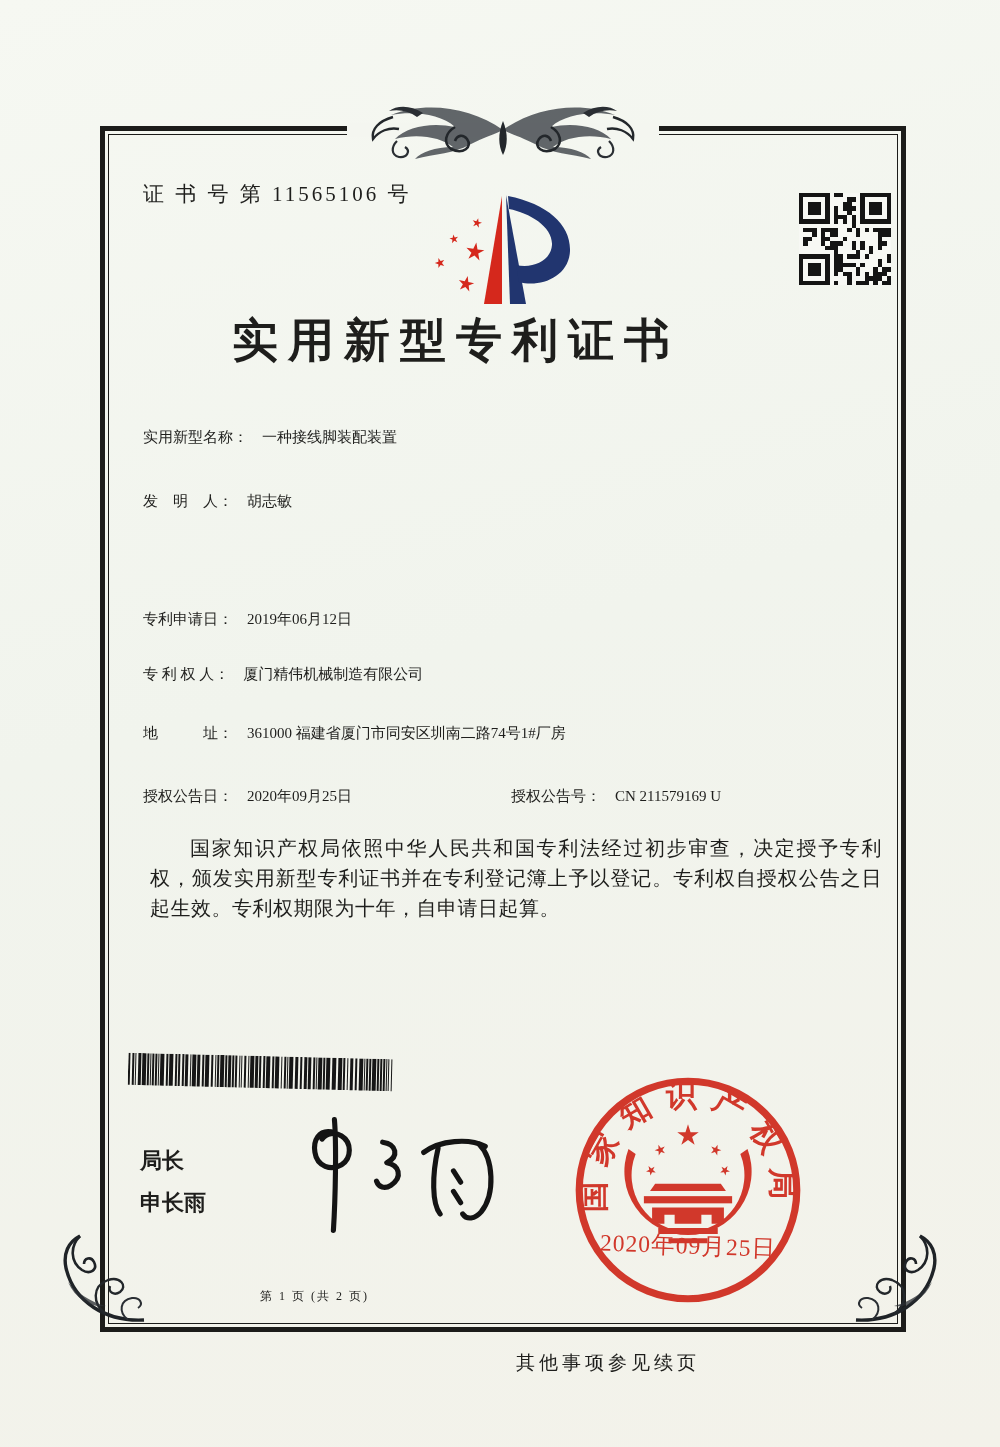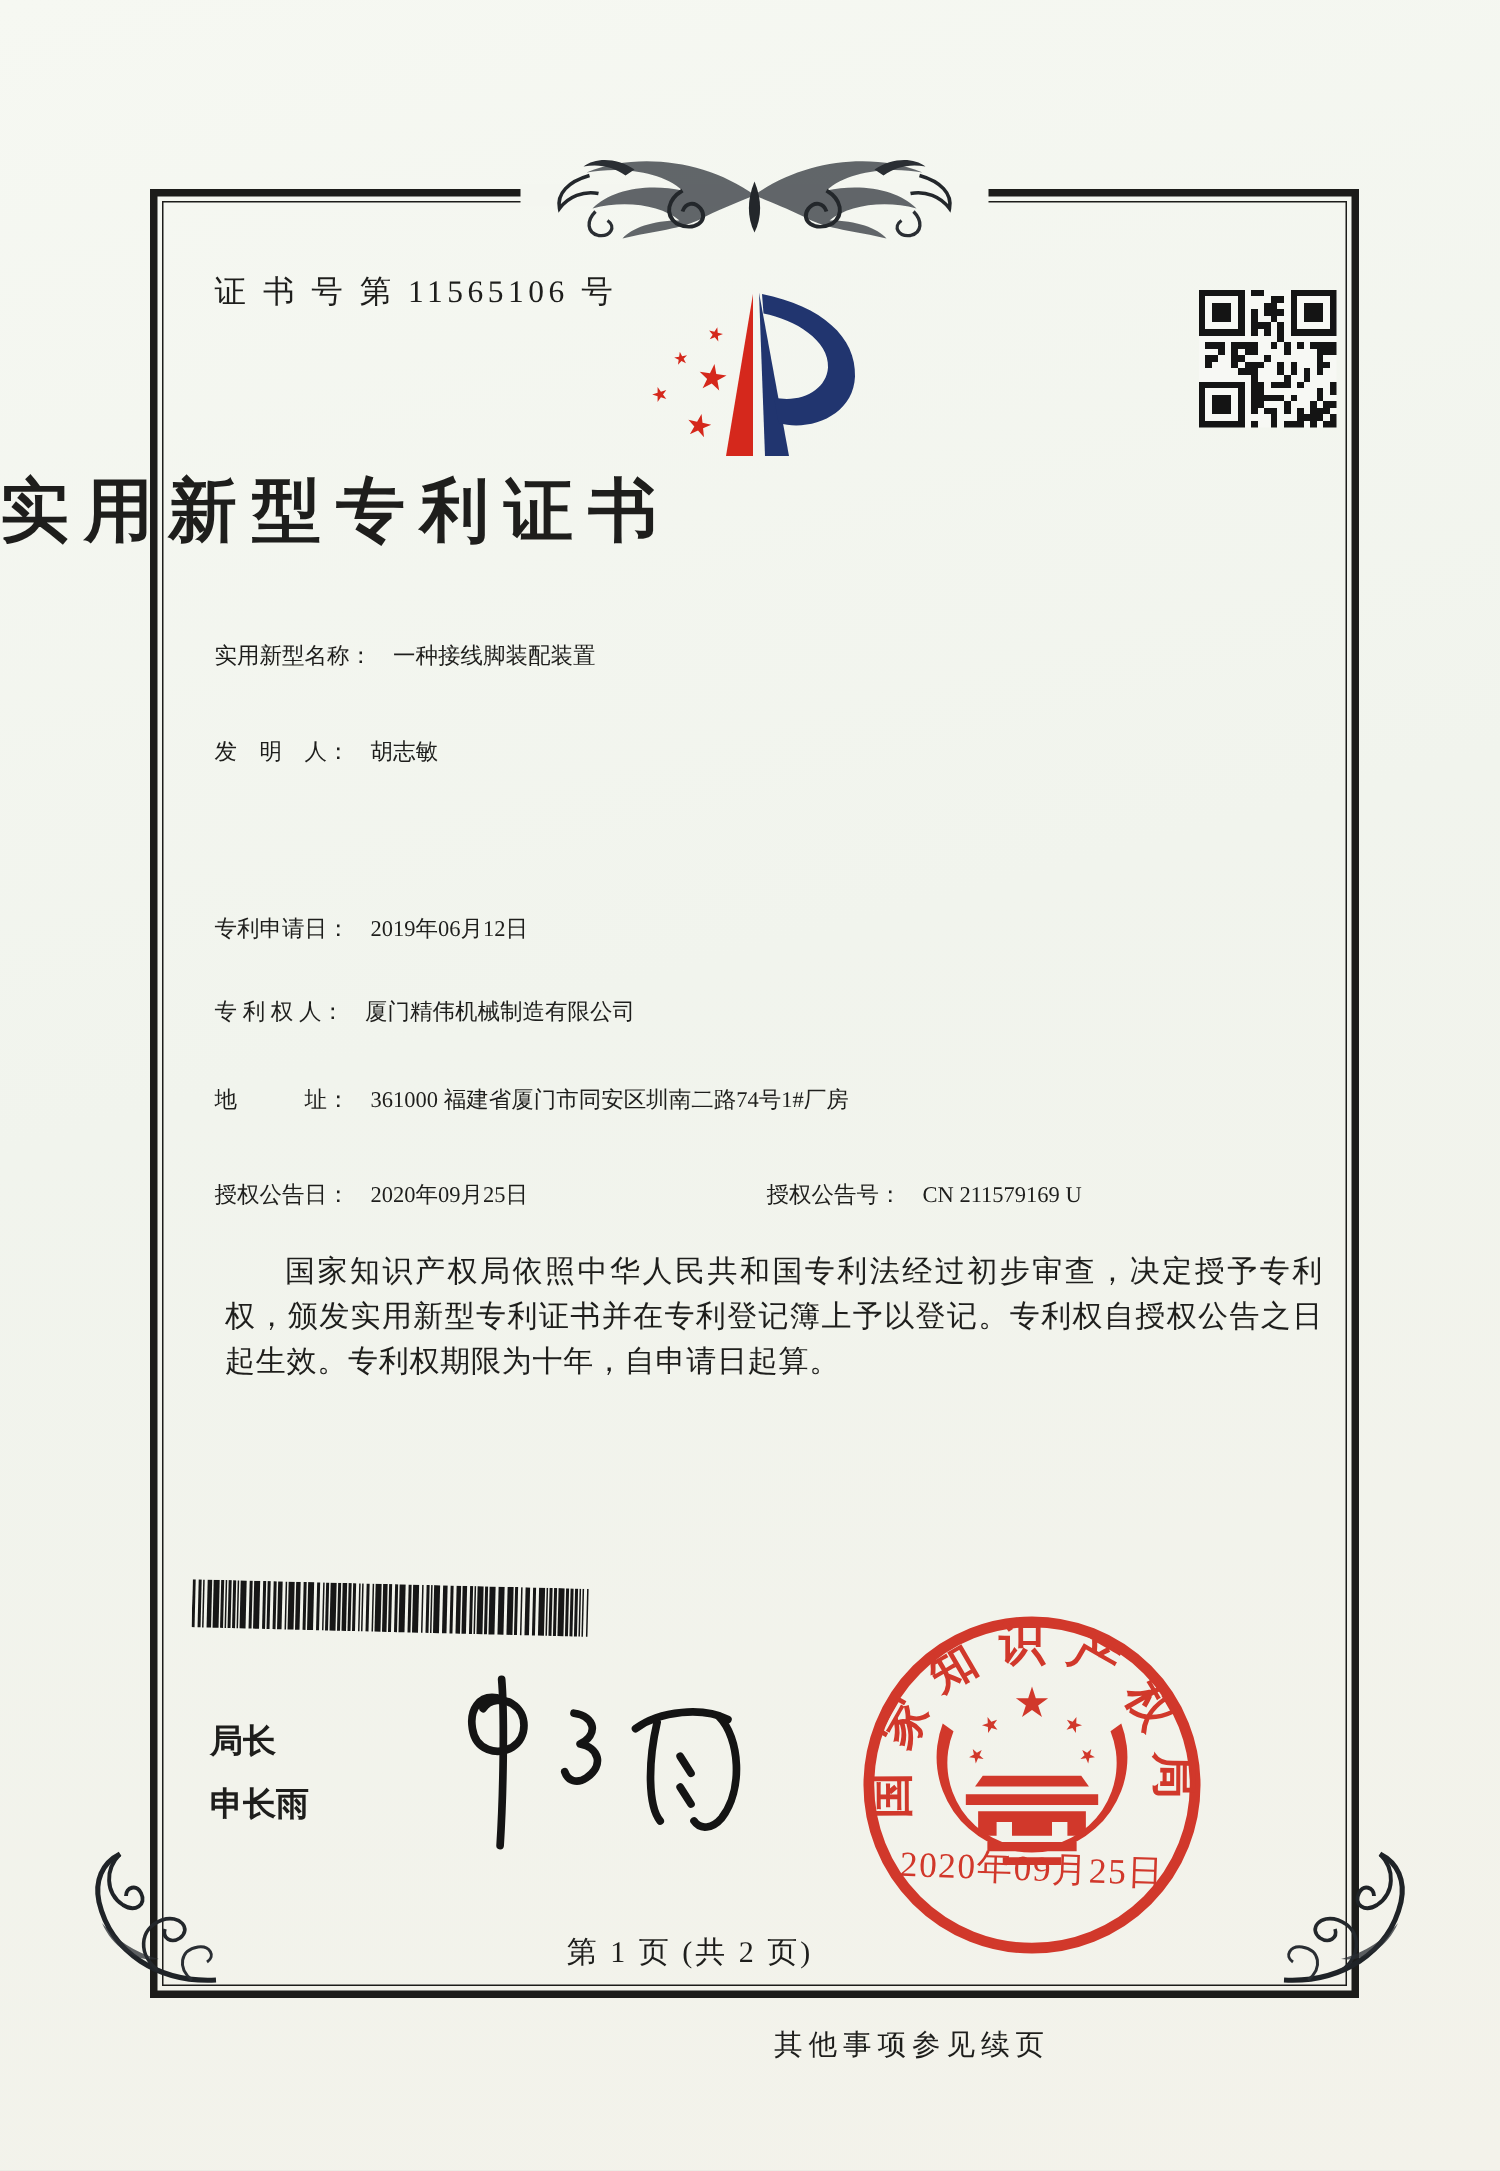--- a/index.html
+++ b/index.html
@@ -18,38 +18,38 @@
     border:5px solid #1c1c1a;
   }
   .frame-inner{
     position:absolute;inset:3px;border:1px solid #1c1c1a;
   }
   .abs{position:absolute;}
   .cert-no{
     left:143px;top:180px;font-size:21px;letter-spacing:3px;white-space:nowrap;
   }
   .title{
-    left:0;top:310px;width:912px;
+    left:0;top:310px;width:912px;text-align:center;
     font-size:46px;font-weight:700;letter-spacing:10px;white-space:nowrap;
   }
   .field-row{left:143px;width:730px;font-size:15px;white-space:nowrap;}
   .field-label{display:inline-block;}
   .field-value{display:inline-block;margin-left:14px;}
   .grant-no{position:absolute;left:368px;top:0;white-space:nowrap;}
   .para{
     left:150px;width:732px;font-size:20px;line-height:30px;
     text-align:justify;text-indent:2em;letter-spacing:0.5px;
   }
   .director-block{
     left:140px;top:1140px;font-size:22px;line-height:42px;
     font-family:"Liberation Sans","DejaVu Sans",sans-serif;font-weight:600;
   }
   .page-info{
-    left:260px;top:1288px;width:400px;text-align:center;
-    font-size:20px;letter-spacing:2px;font-family:Liberation Serif, serif;
+    left:260px;top:1288px;width:400px;text-align:left;
+    font-size:12px;letter-spacing:2px;font-family:Liberation Serif, serif;
   }
   .continuation{
     left:300px;top:1350px;width:400px;text-align:right;
     font-size:19px;letter-spacing:4px;
   }
   .seal-wrap{left:570px;top:1072px;width:236px;height:236px;opacity:0.93;}
   .sig-wrap{left:278px;top:1112px;width:236px;height:126px;}
   .barcode-wrap{left:128px;top:1056px;width:266px;height:36px;transform:rotate(1.4deg);}
   .qr-wrap{left:799px;top:193px;width:92px;height:92px;}
   .logo-wrap{left:418px;top:183px;width:182px;height:130px;}

